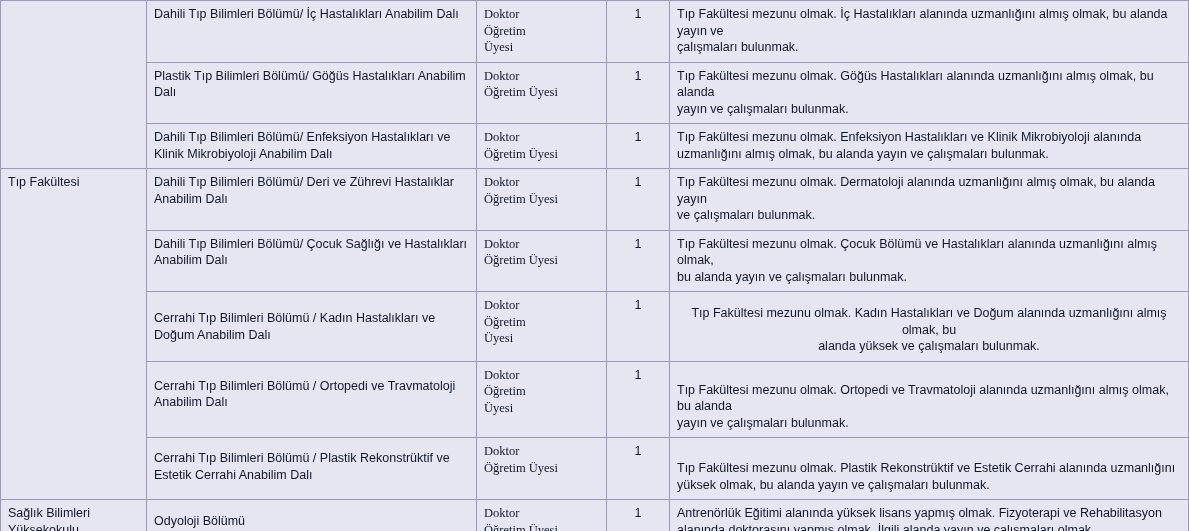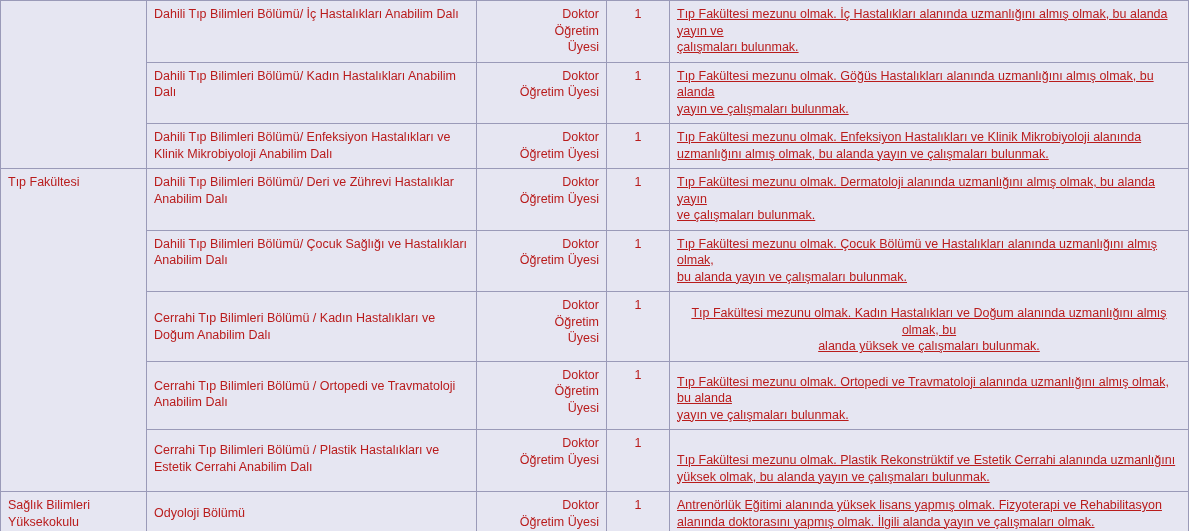--- a/index.html
+++ b/index.html
@@ -22,51 +22,51 @@
     border-collapse: collapse;
     width: 1189px;
     table-layout: fixed;
     background: #e6e6f2;
   }
   table.positions td {
     border: 1px solid #9a9ab8;
     vertical-align: top;
     padding: 5px 7px 6px 7px;
     line-height: 1.32;
-    color: #b91c1c;
+    color: #0f172a;
     background: #e6e6f2;
   }
   td.faculty {
     width: 131px;
     vertical-align: top;
     padding-top: 8px;
   }
   td.dept {
     width: 315px;
   }
   td.title {
     width: 115px;
-    text-align: right;
+    text-align: left;
     vertical-align: middle;
+    font-family: Liberation Serif, serif;
   }
   td.count {
     width: 48px;
     text-align: center;
     vertical-align: middle;
     color: #33334d;
   }
   td.req {
     width: auto;
   }
   .title-line {
     display: block;
   }
   .req-line {
     display: block;
-    text-decoration: underline;
   }
 </style>
 </head>
 <body>
 
 <div class="table-wrap">
   <table class="positions">
     <tbody>
 
       <tr>
@@ -78,21 +78,21 @@
           <span class="title-line">Üyesi</span>
         </td>
         <td class="count">1</td>
         <td class="req">
           <span class="req-line">Tıp Fakültesi mezunu olmak. İç Hastalıkları alanında uzmanlığını almış olmak, bu alanda yayın ve</span>
           <span class="req-line">çalışmaları bulunmak.</span>
         </td>
       </tr>
 
       <tr>
-        <td class="dept">Dahili Tıp Bilimleri Bölümü/ Kadın Hastalıkları Anabilim Dalı</td>
+        <td class="dept">Plastik Tıp Bilimleri Bölümü/ Göğüs Hastalıkları Anabilim Dalı</td>
         <td class="title">
           <span class="title-line">Doktor</span>
           <span class="title-line">Öğretim Üyesi</span>
         </td>
         <td class="count">1</td>
         <td class="req">
           <span class="req-line">Tıp Fakültesi mezunu olmak. Göğüs Hastalıkları alanında uzmanlığını almış olmak, bu alanda</span>
           <span class="req-line">yayın ve çalışmaları bulunmak.</span>
         </td>
       </tr>
@@ -152,28 +152,28 @@
       </tr>
 
       <tr>
         <td class="dept" style="padding-top:16px;">Cerrahi Tıp Bilimleri Bölümü / Ortopedi ve Travmatoloji Anabilim Dalı</td>
         <td class="title">
           <span class="title-line">Doktor</span>
           <span class="title-line">Öğretim</span>
           <span class="title-line">Üyesi</span>
         </td>
         <td class="count">1</td>
-        <td class="req" style="padding-top:12px;">
+        <td class="req" style="padding-top:20px;">
           <span class="req-line">Tıp Fakültesi mezunu olmak. Ortopedi ve Travmatoloji alanında uzmanlığını almış olmak, bu alanda</span>
           <span class="req-line">yayın ve çalışmaları bulunmak.</span>
         </td>
       </tr>
 
       <tr>
-        <td class="dept" style="padding-top:12px;">Cerrahi Tıp Bilimleri Bölümü / Plastik Hastalıkları ve Estetik Cerrahi Anabilim Dalı</td>
+        <td class="dept" style="padding-top:12px;">Cerrahi Tıp Bilimleri Bölümü / Plastik Rekonstrüktif ve Estetik Cerrahi Anabilim Dalı</td>
         <td class="title">
           <span class="title-line">Doktor</span>
           <span class="title-line">Öğretim Üyesi</span>
         </td>
         <td class="count">1</td>
         <td class="req" style="padding-top:22px;">
           <span class="req-line">Tıp Fakültesi mezunu olmak. Plastik Rekonstrüktif ve Estetik Cerrahi alanında uzmanlığını</span>
           <span class="req-line">yüksek olmak, bu alanda yayın ve çalışmaları bulunmak.</span>
         </td>
       </tr>

